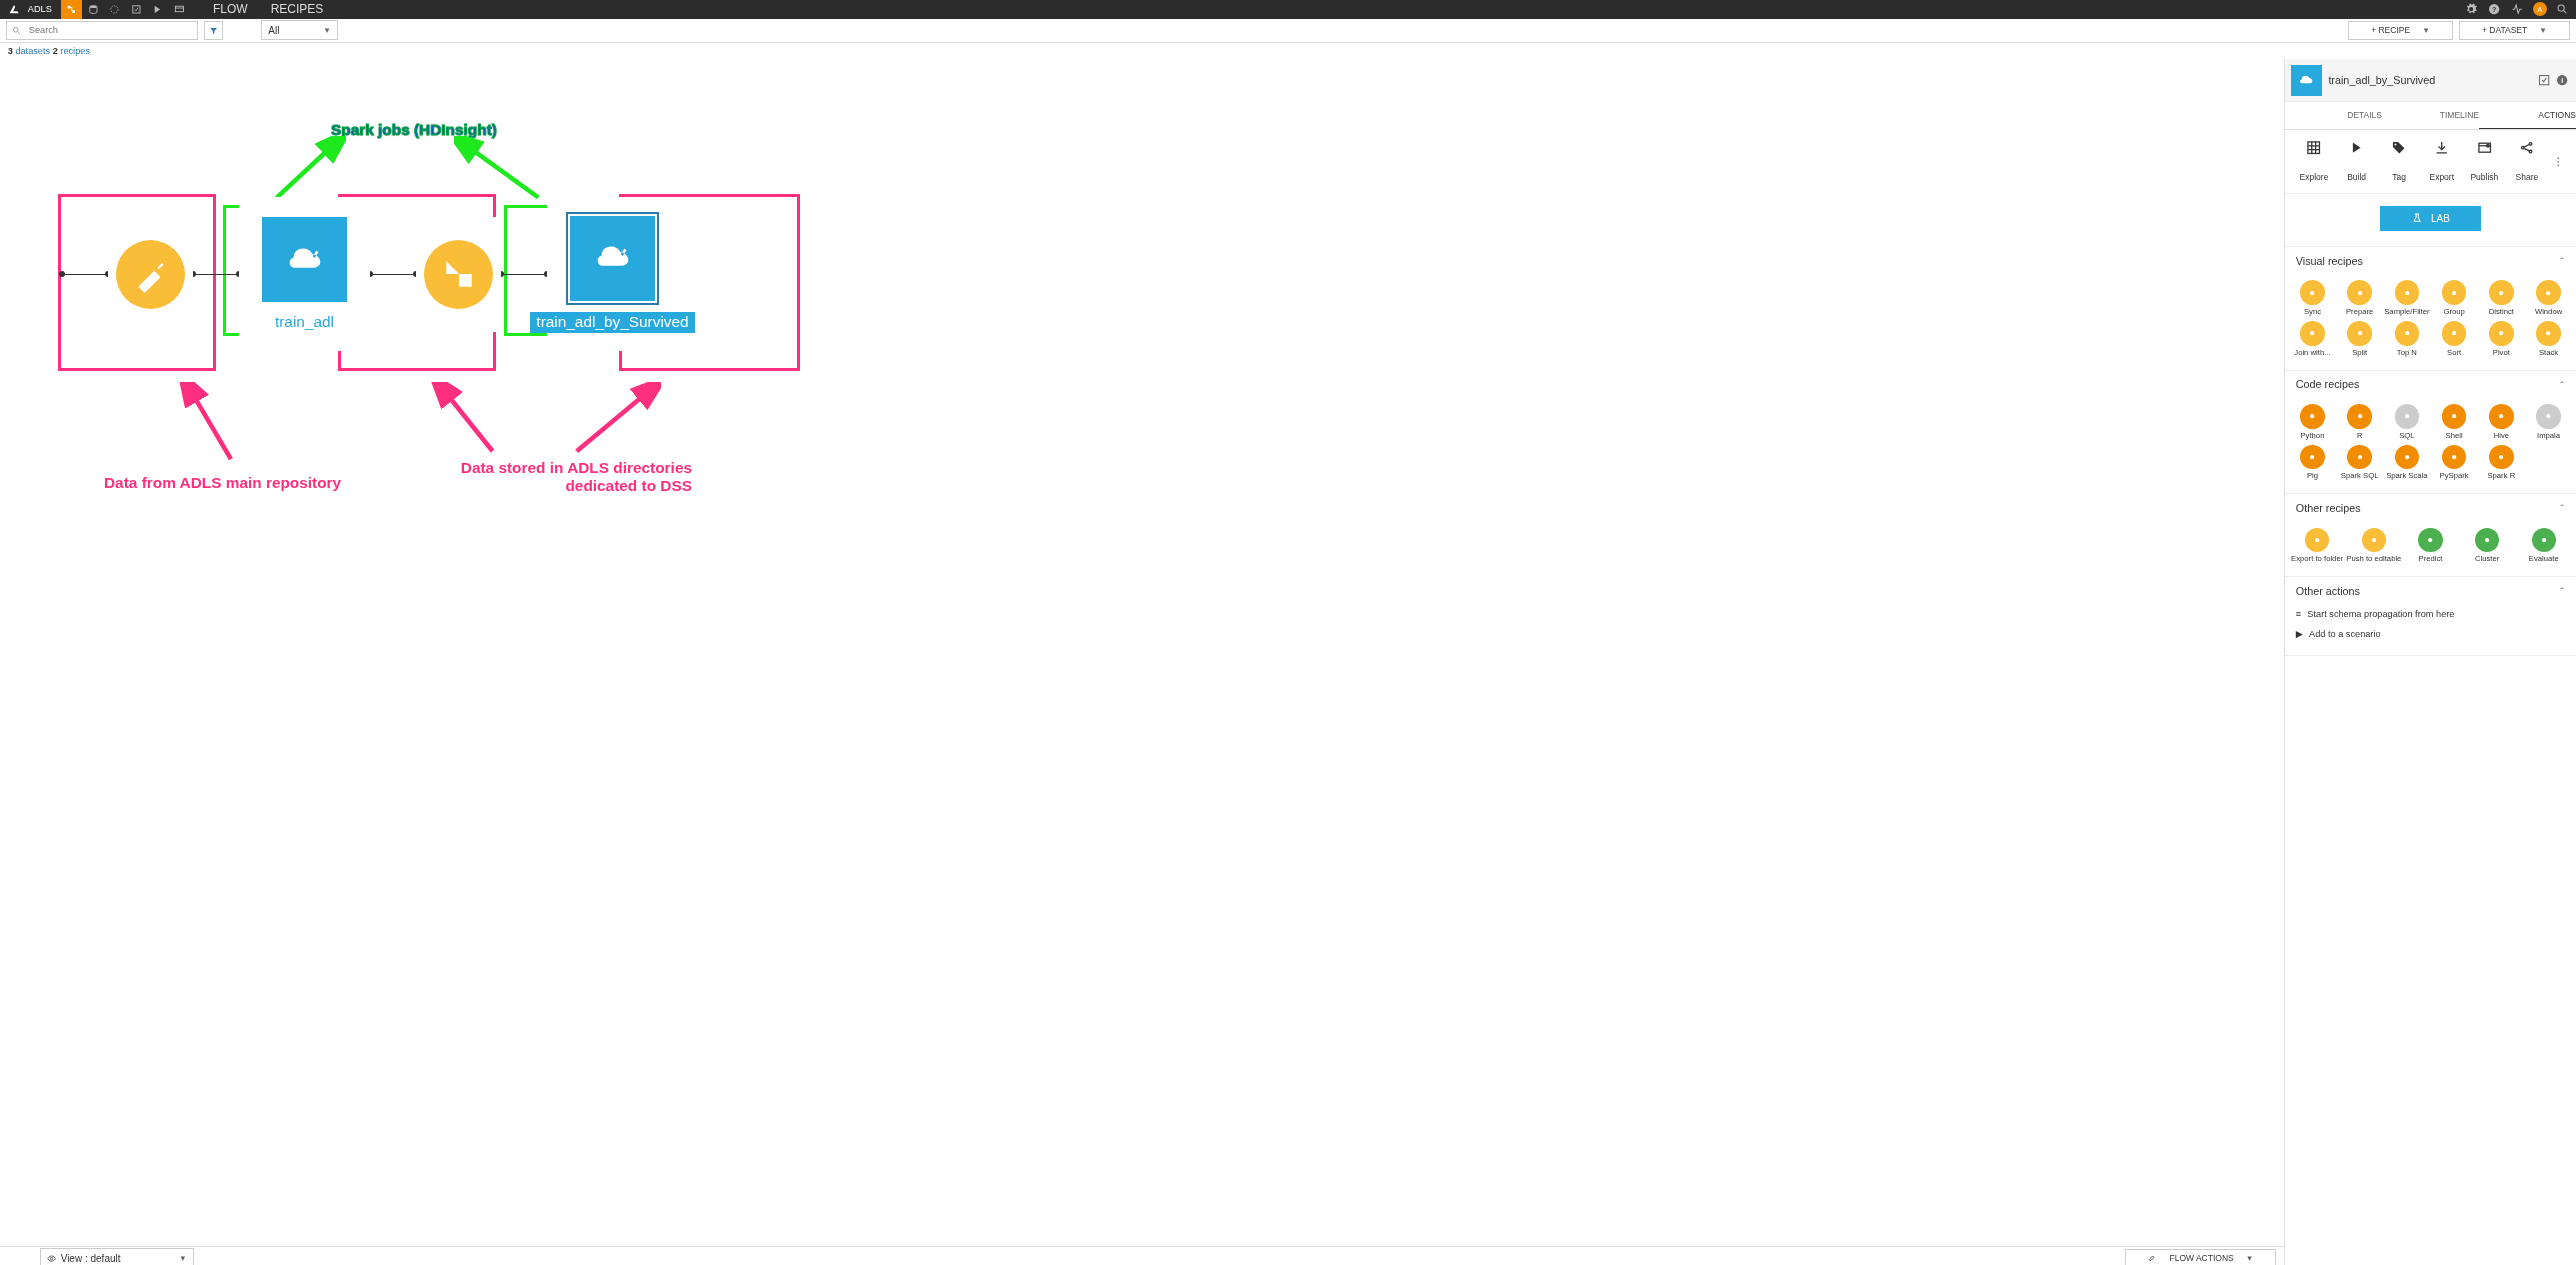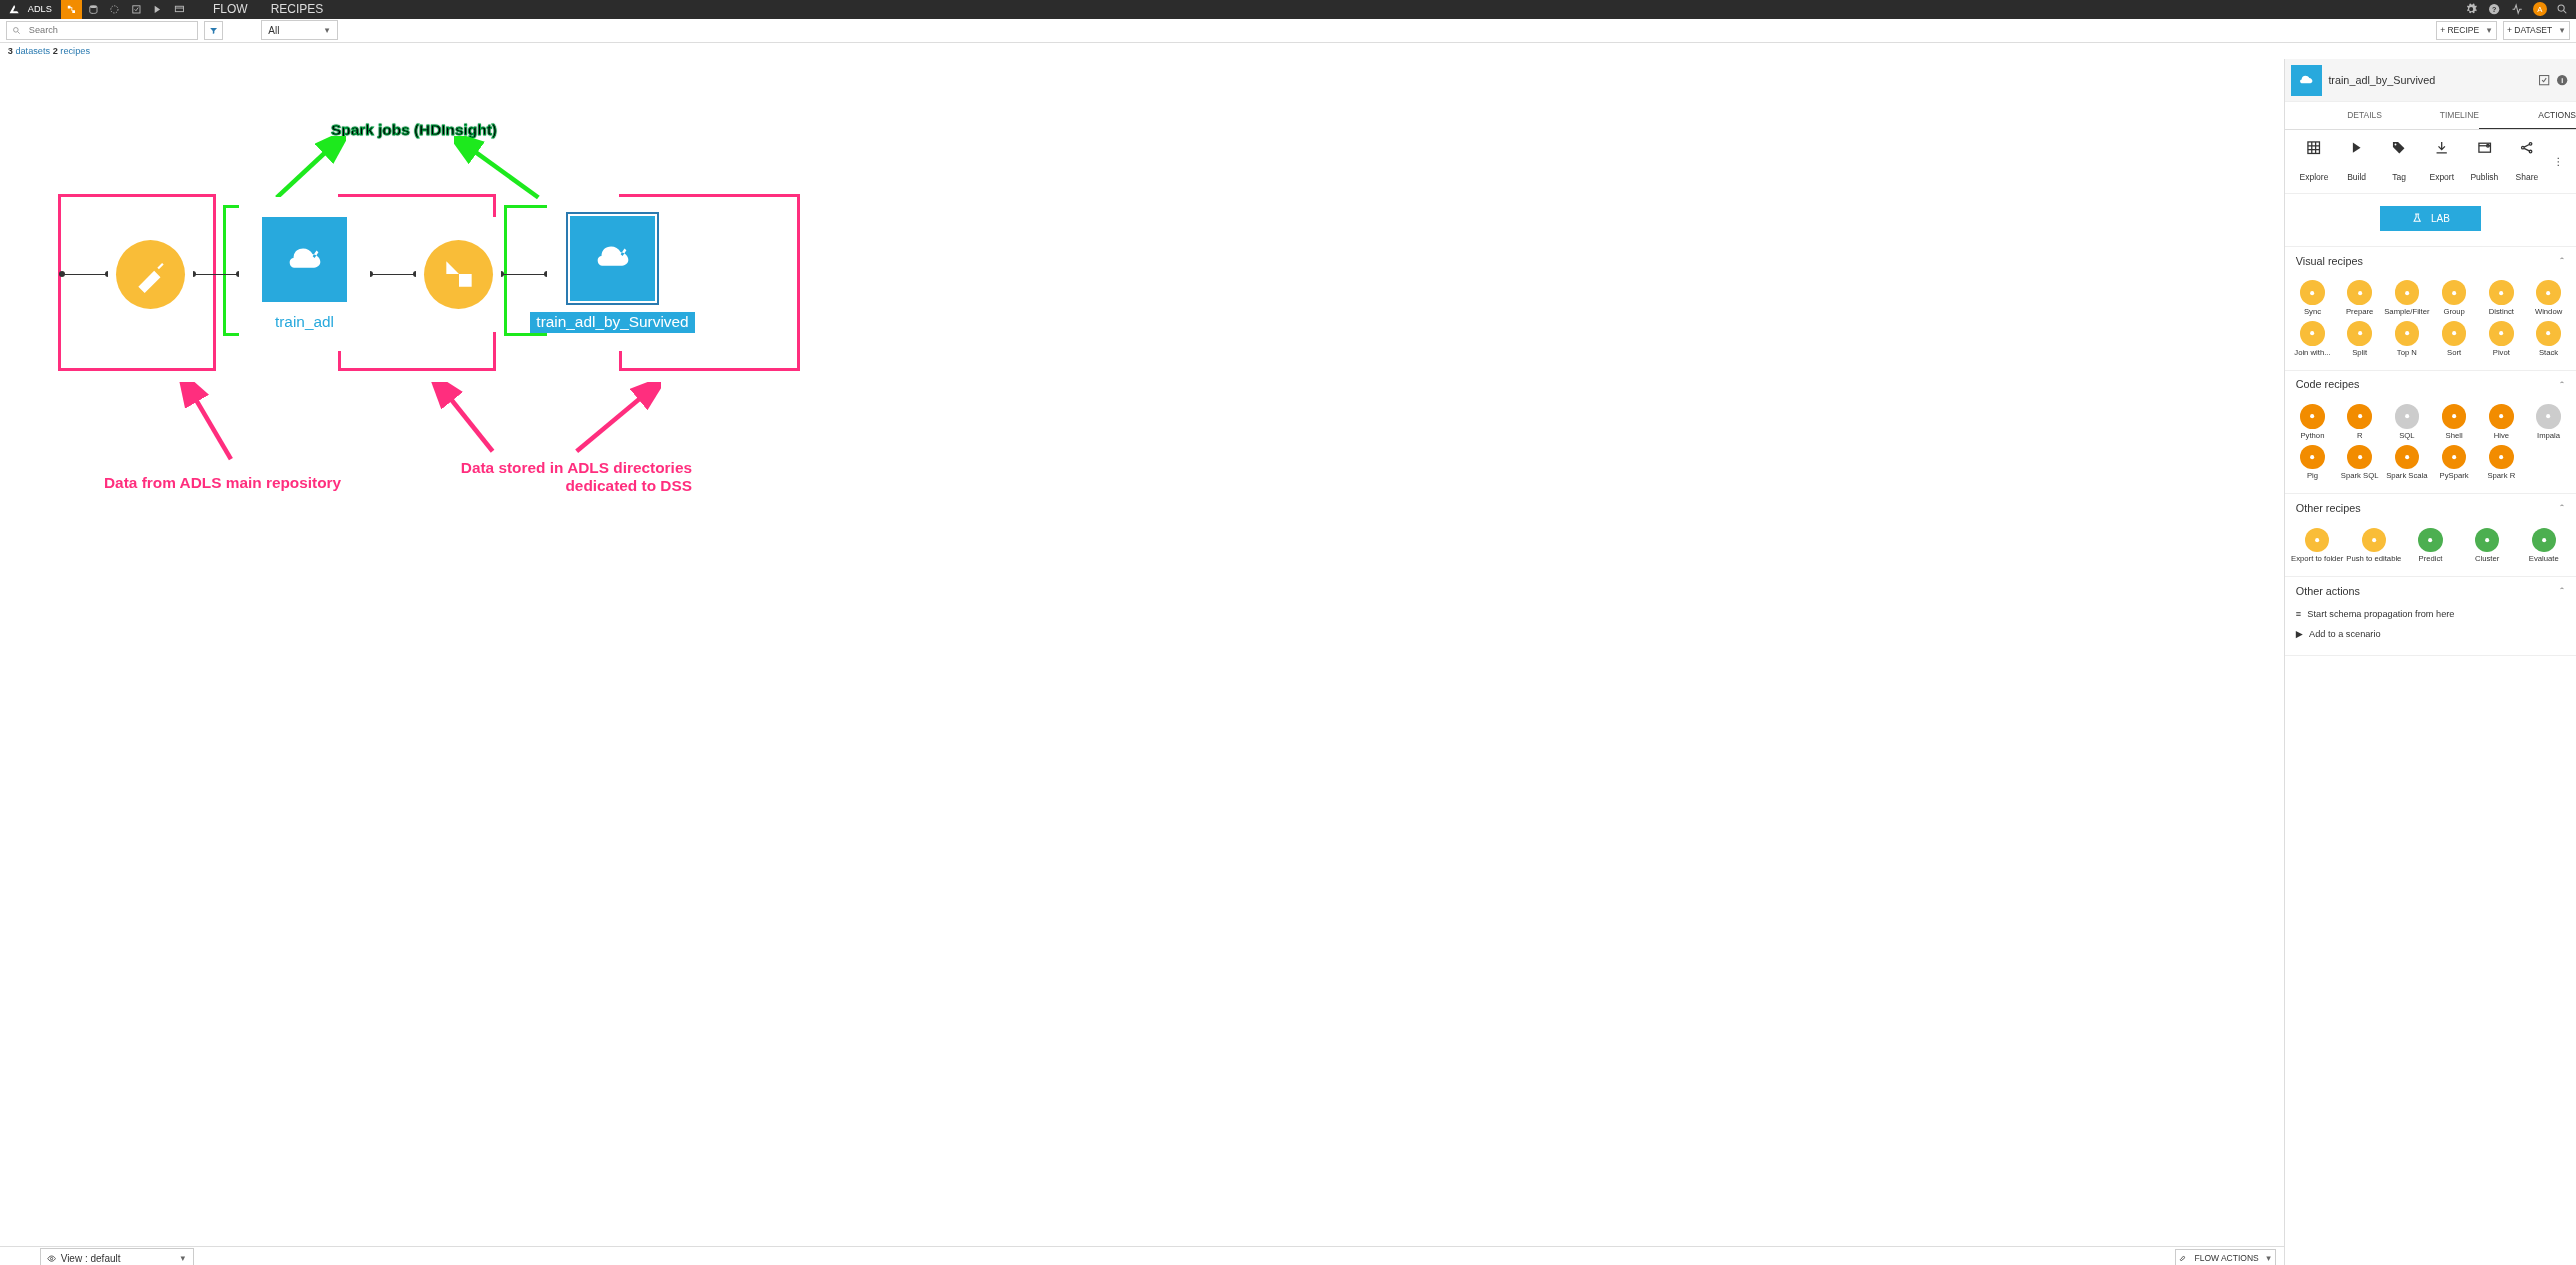--- a/index.html
+++ b/index.html
@@ -17,21 +17,21 @@
 .topbar .right .ri { width: 15.4px; height: 15.4px; display: flex; align-items: center; justify-content: center; cursor: pointer; }
 .topbar .avatar { width: 14px; height: 14px; border-radius: 50%; background: #f28c00; color: #fff; display: flex; align-items: center; justify-content: center; font-size: 7.7px; }
 
 .subbar { height: 24.6px; border-bottom: 0.8px solid #ddd; display: flex; align-items: center; padding: 0 6.2px; gap: 6.2px; }
 .searchbox { display: flex; align-items: center; border: 0.8px solid #ccc; height: 18.5px; flex: 0 0 192px; }
 .searchbox .sicon { width: 18.5px; display: flex; align-items: center; justify-content: center; color: #888; }
 .searchbox input { border: none; outline: none; flex: 1; font-size: 9.2px; padding: 0 3.1px; }
 .filterbtn { width: 18.5px; height: 18.5px; border: 0.8px solid #ccc; display: flex; align-items: center; justify-content: center; cursor: pointer; color: #2a7ab0; }
 .dropdown { border: 0.8px solid #ccc; height: 20px; padding: 0 6.2px; display: flex; align-items: center; gap: 4.6px; cursor: pointer; min-width: 77px; justify-content: space-between; margin-left: 32px; }
 .subbar .spacer { flex: 1; }
-.pillbtn { border: 0.8px solid #ccc; height: 18.5px; padding: 0 3px; display: flex; align-items: center; gap: 6px; cursor: pointer; font-size: 8.5px; }
+.pillbtn { border: 0.8px solid #ccc; height: 18.5px; padding: 0 22px; display: flex; align-items: center; gap: 12px; cursor: pointer; font-size: 8.5px; }
 
 .counts { padding: 3.1px 7.7px; font-size: 9.2px; }
 .counts b { color: #333; }
 .counts a { color: #2a7ab0; text-decoration: none; }
 
 .main { display: flex; height: calc(100vh - 55px); }
 .canvas { flex: 1; position: relative; background: #fff; }
 
 .sidepanel { width: 292px; border-left: 0.8px solid #ddd; display: flex; flex-direction: column; overflow-y: auto; }
 .sp-header { height: 43px; border-bottom: 0.8px solid #eee; display: flex; align-items: center; background: #f5f5f5; }
@@ -80,21 +80,21 @@
 .rnode .circ { width: 69px; height: 69px; border-radius: 50%; background: #f9bd38; display: flex; align-items: center; justify-content: center; }
 .edge { width: 46px; height: 1.5px; background: #333; position: relative; z-index: 1; }
 .edge::before, .edge::after { content: ''; position: absolute; width: 6.2px; height: 6.2px; background: #333; border-radius: 50%; top: -2.3px; }
 .edge::before { left: -3.1px; }
 .edge::after { right: -3.1px; }
 
 .box-pink { position: absolute; border: 3.8px solid #ff2e7e; pointer-events: none; }
 .box-green { position: absolute; border: 3.8px solid #1de91d; pointer-events: none; }
 
 .anno { position: absolute; font-weight: bold; font-size: 15.4px; pointer-events: none; }
-.anno.green { color: #000000; background: none; text-shadow: 0 0 1.5px #000; -webkit-text-stroke: 0.8px #0a4; }
+.anno.green { color: #0369a1; background: none; text-shadow: 0 0 1.5px #000; -webkit-text-stroke: 0.8px #0a4; }
 .anno.pink { color: #ff2e7e; background: none; text-align: right; }
 
 svg.arrow { position: absolute; pointer-events: none; }
 
 .chev { font-size: 7.7px; color: #666; }
 </style>
 </head>
 <body>
 
 <div class="topbar">

